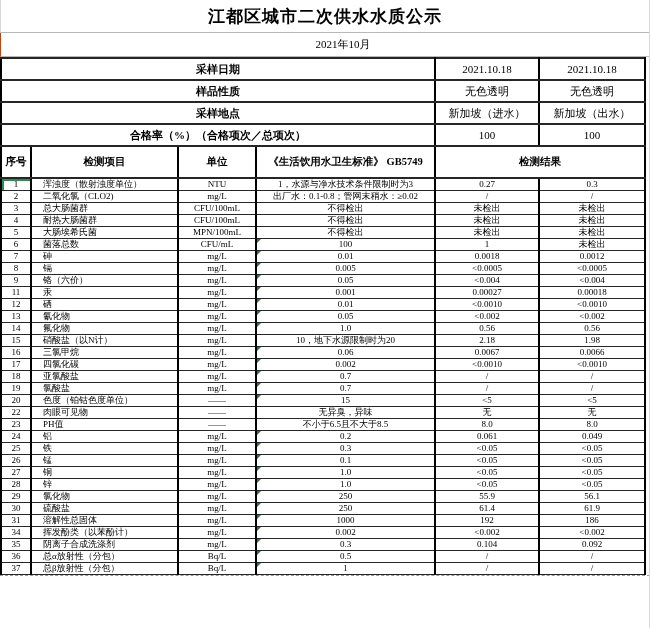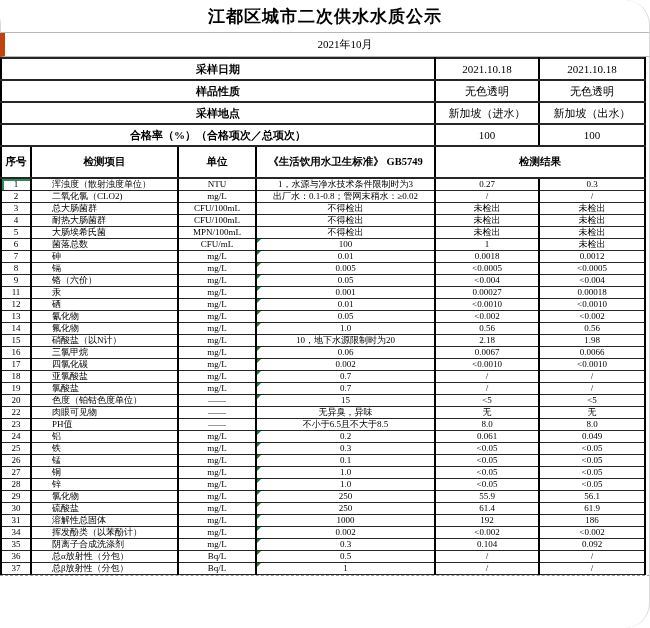--- a/index.html
+++ b/index.html
@@ -1,41 +1,41 @@
 <!DOCTYPE html>
 <html><head>
 <meta charset="utf-8">
 <style>
   html,body{margin:0;padding:0;background:#ffffff;}
   .sheet{
     width:650px;height:628px;box-sizing:border-box;position:relative;
     font-family:"Liberation Serif","DejaVu Serif",serif;color:#000;background:#fff;
-    border-right:1px solid #d8d8d8;overflow:hidden;border-radius:25px;
+    border-right:1px solid #d8d8d8;overflow:hidden;
   }
   .title-row{
     height:32px;display:flex;align-items:center;justify-content:center;
     font-size:17px;font-weight:bold;letter-spacing:1px;
     border-bottom:1px solid #b8b8b8;border-left:1px solid #d8d8d8;
   }
   .period-row{
     height:23px;display:flex;align-items:center;justify-content:center;
-    font-size:11px;border-bottom:1px solid #b8b8b8;border-left:5px solid #c2410c;padding-left:36px;
+    font-size:11px;border-bottom:1px solid #b8b8b8;border-left:1px solid #c2410c;padding-left:36px;
   }
   table.main{border-collapse:collapse;table-layout:fixed;width:644px;margin:0;}
   table.main td{
     box-sizing:border-box;overflow:hidden;white-space:nowrap;
     border-left:2px solid #000;border-right:2px solid #000;
     border-top:1px solid #262626;border-bottom:1px solid #262626;
     text-align:center;vertical-align:middle;padding:0 1px;position:relative;
   }
   tr.info td{height:22px;font-size:11px;border-top-width:2px;border-bottom-width:2px;}
   tr.info td.lbl{font-weight:bold;text-align:center;}
   tr.head td{height:32px;font-size:10.5px;font-weight:bold;border-top-width:2px;border-bottom-width:2px;}
   tr.data td{height:11px;font-size:9px;line-height:11px;}
-  tr.data td.item{text-align:left;padding-left:20px;}
+  tr.data td.item{text-align:left;padding-left:11px;}
   td.tri::before{
     content:"";position:absolute;top:0;left:0;width:0;height:0;
     border-top:4px solid #1e7a36;border-right:4px solid transparent;
   }
   td.gsel{box-shadow:inset 0 2px 0 0 #2e8b57,inset 2px 0 0 0 #2e8b57;}
   .dashed-bottom{width:650px;border-top:1px dashed #9a9a9a;}
 </style>
 </head>
 <body>
 

